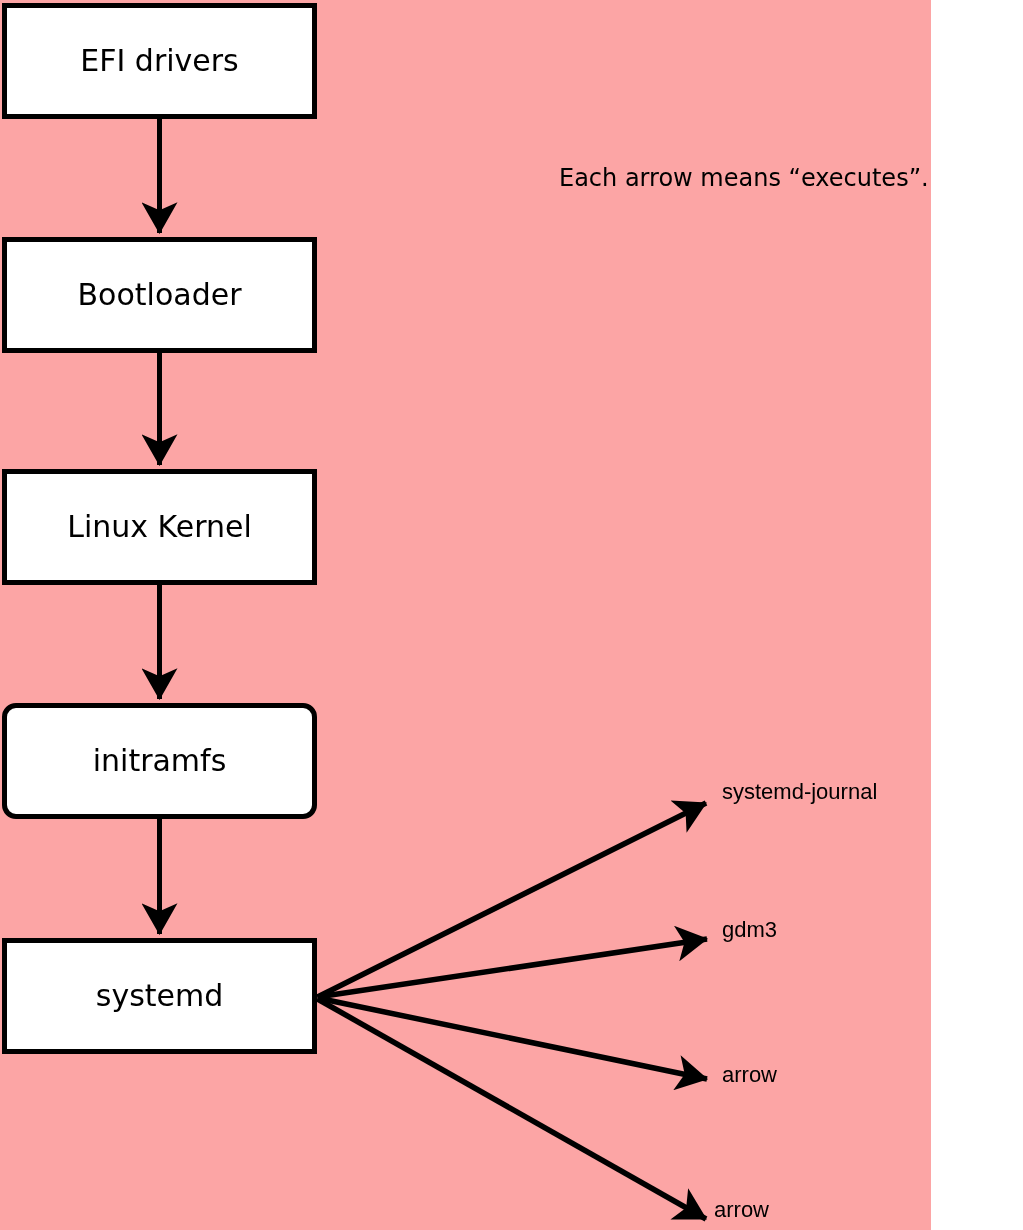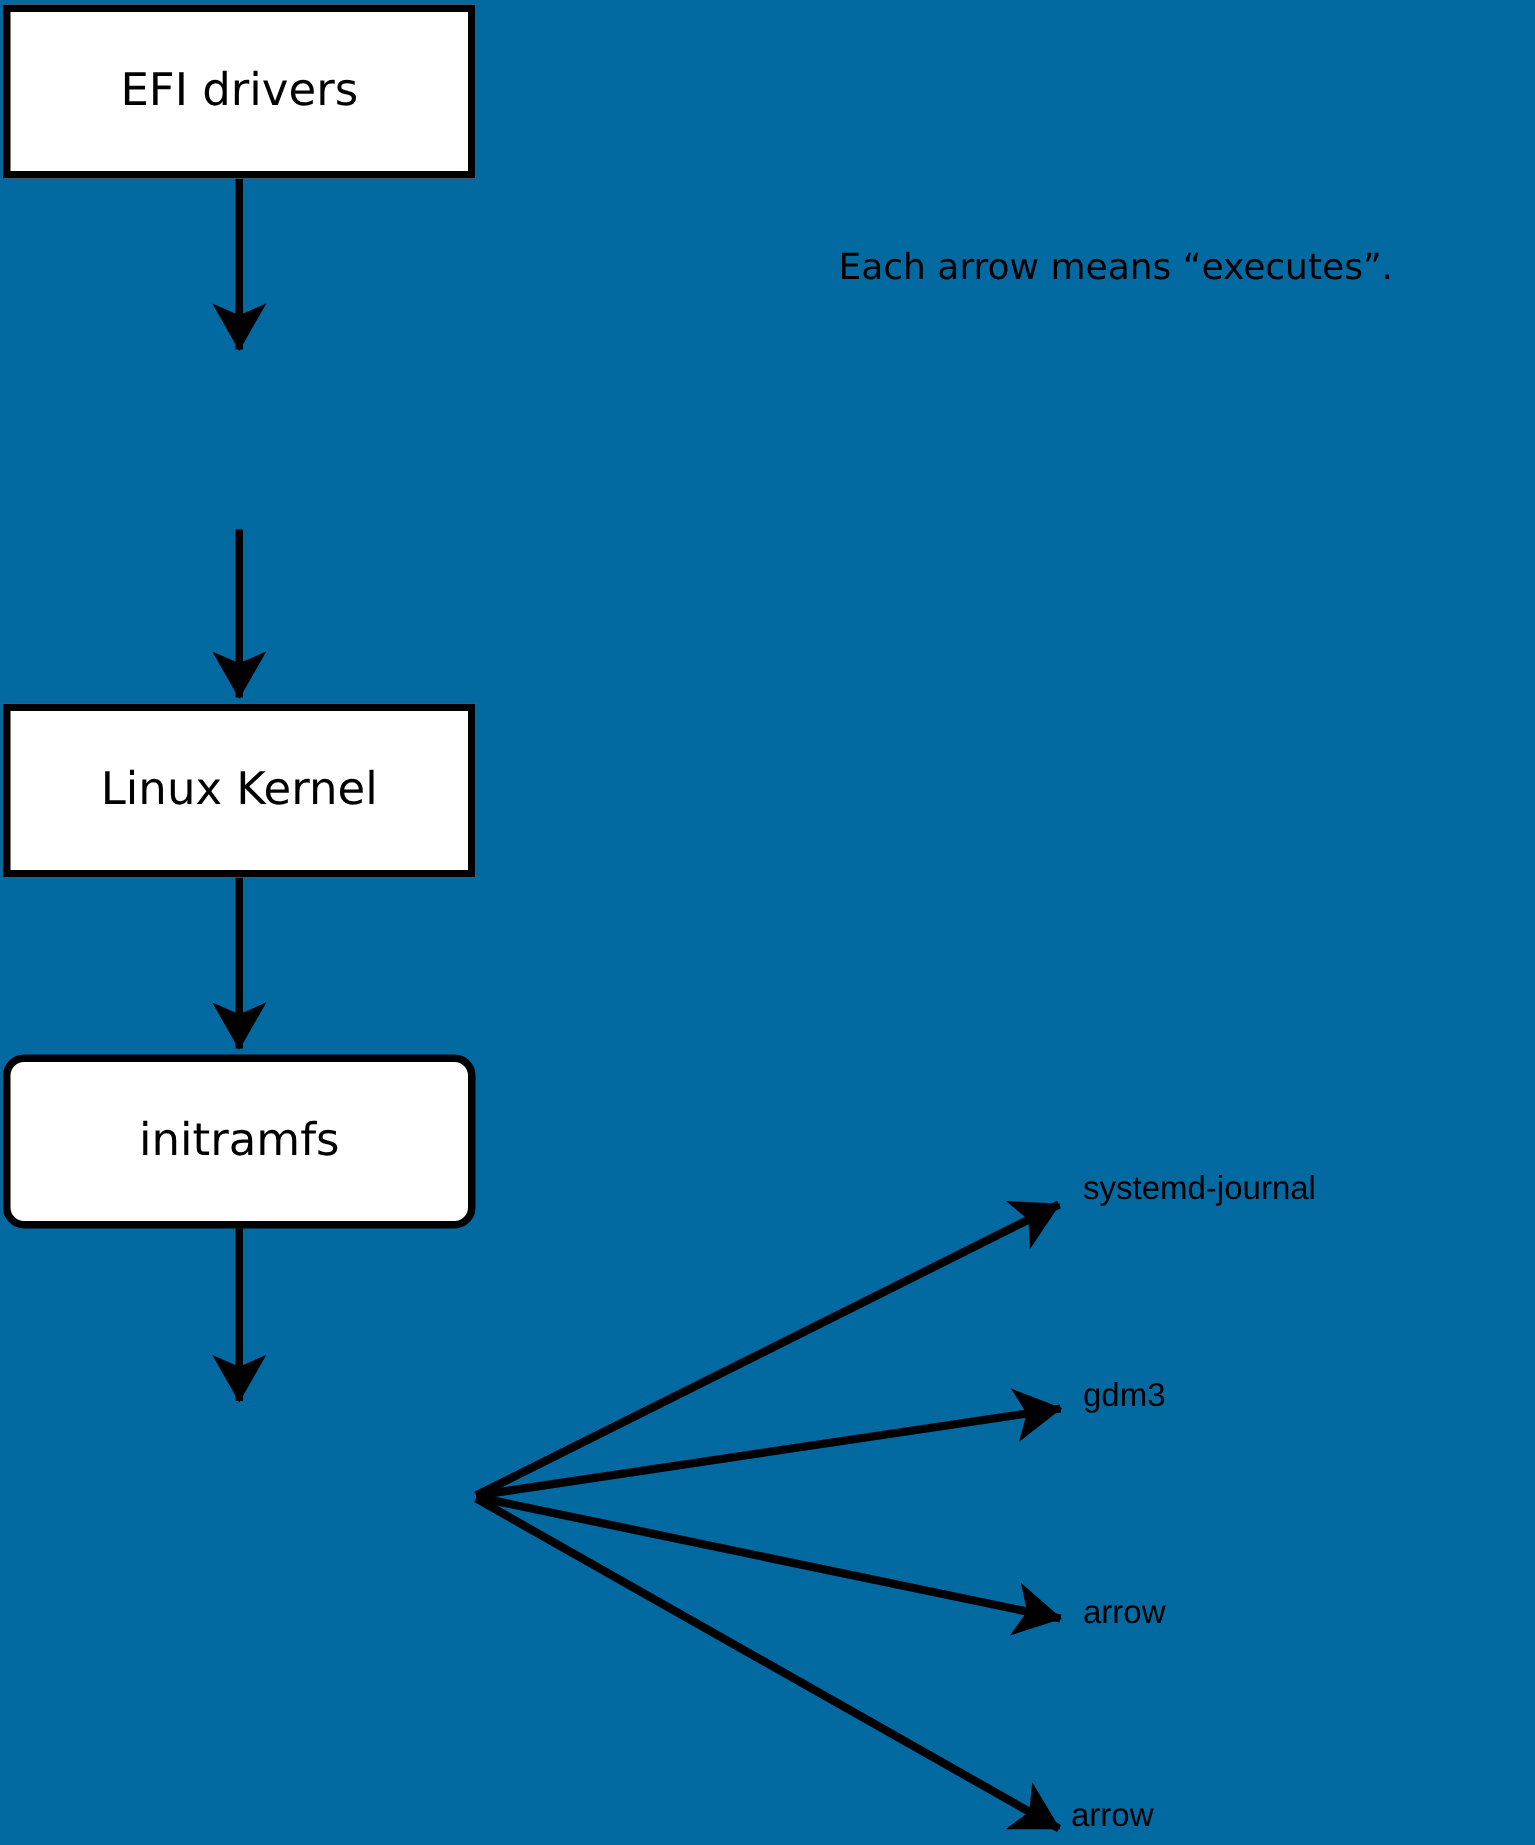--- a/index.html
+++ b/index.html
@@ -2,23 +2,23 @@
 <html><head>
 <meta charset="utf-8">
 <style>
   html, body {
     margin: 0;
     padding: 0;
     background: #ffffff;
   }
   #canvas {
     position: relative;
-    width: 1023px;
+    width: 931px;
     height: 1230px;
-    background: #0369a1;
+    background: #fca5a5;
     overflow: hidden;
     font-family: "DejaVu Sans", sans-serif;
     color: #000000;
   }
   #arrow-layer {
     position: absolute;
     left: 0;
     top: 0;
     width: 1023px;
     height: 1230px;
@@ -91,29 +91,35 @@
     <line x1="317.5" y1="997" x2="706" y2="803" stroke="#000000" stroke-width="5.5" marker-end="url(#ah)"></line>
     <line x1="317.5" y1="997" x2="707" y2="939" stroke="#000000" stroke-width="5.5" marker-end="url(#ah)"></line>
     <line x1="317.5" y1="998" x2="707" y2="1079" stroke="#000000" stroke-width="5.5" marker-end="url(#ah)"></line>
     <line x1="317.5" y1="999" x2="706" y2="1219" stroke="#000000" stroke-width="5.5" marker-end="url(#ah)"></line>
   </svg>
 
   <div class="node-box" id="box-efi">
     <span class="node-label">EFI drivers</span>
   </div>
 
+  <div class="node-box" id="box-boot">
+    <span class="node-label">Bootloader</span>
+  </div>
 
   <div class="node-box" id="box-kernel">
     <span class="node-label">Linux Kernel</span>
   </div>
 
   <div class="node-box" id="box-initramfs">
     <span class="node-label">initramfs</span>
   </div>
 
+  <div class="node-box" id="box-systemd">
+    <span class="node-label">systemd</span>
+  </div>
 
   <div class="note-text">Each arrow means “executes”.</div>
 
   <div class="spawn-label" id="label-journal">systemd-journal</div>
   <div class="spawn-label" id="label-gdm3">gdm3</div>
   <div class="spawn-label" id="label-getty">arrow</div>
   <div class="spawn-label" id="label-sshd">arrow</div>
 
 </div>
 

